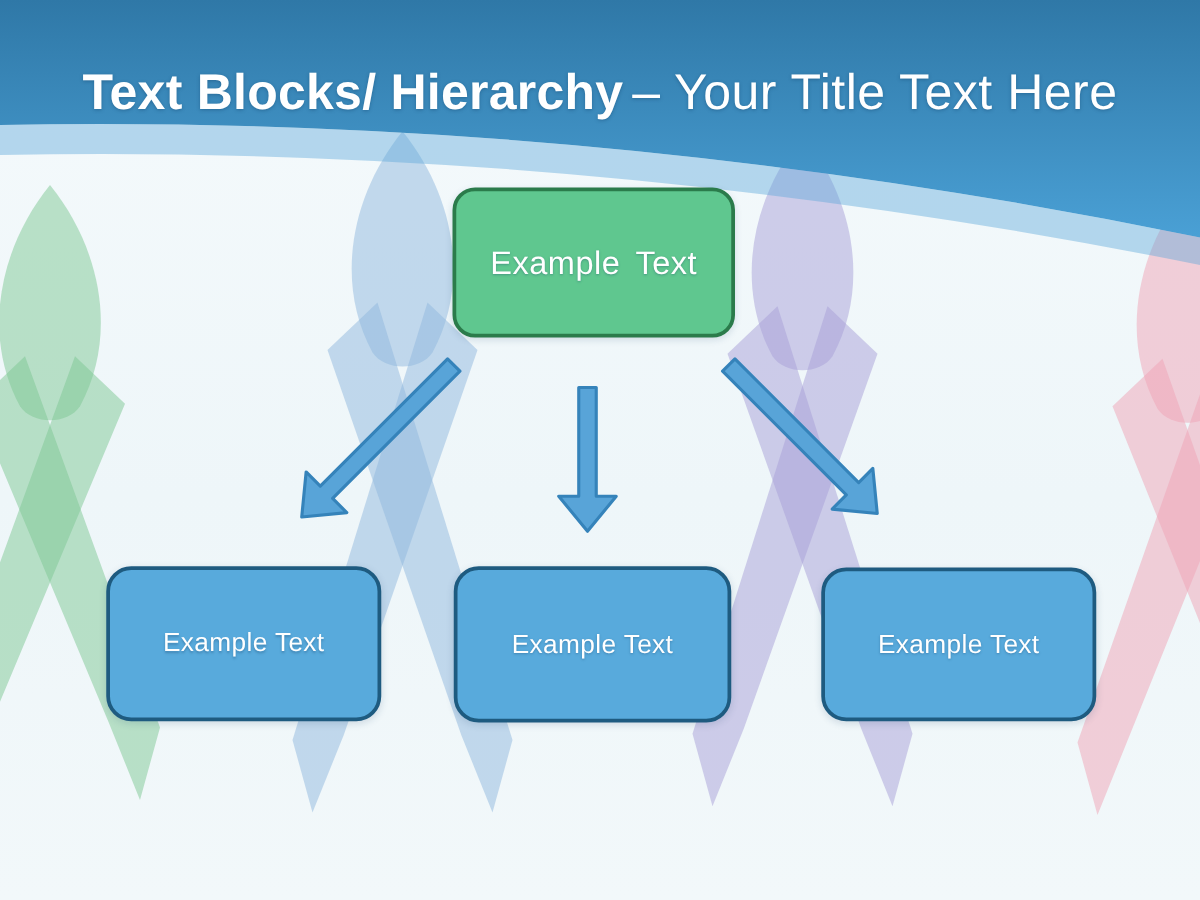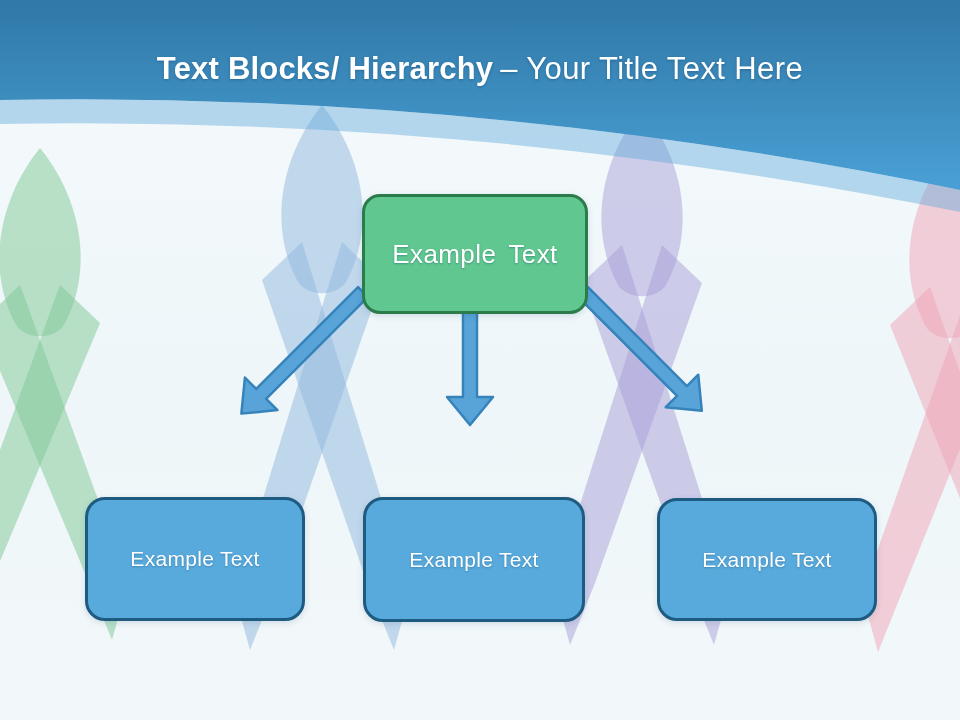--- a/index.html
+++ b/index.html
@@ -5,31 +5,30 @@
   html,body { margin:0; padding:0; background:#d8dde0; }
   .slide {
     position:relative; width:960px; height:720px; overflow:hidden;
     background:linear-gradient(180deg,#f5fafc 0%,#eef6f9 55%,#f2f8fa 100%);
     font-family:"Liberation Sans", sans-serif;
   }
   svg.bg { position:absolute; left:0; top:0; width:960px; height:720px; }
 
   .title {
     position:absolute; left:0; right:0; top:52px; text-align:center;
-    font-size:31px; line-height:1.1; white-space:nowrap;
+    font-size:40px; line-height:1.1; white-space:nowrap;
     text-shadow:0 1px 3px rgba(15,60,100,0.40);
   }
   .title .bold { font-weight:700; letter-spacing:0.2px; }
   .title .reg  { font-weight:400; margin-left:7px; letter-spacing:0.4px; }
 
   .node {
     position:absolute; display:flex; align-items:center; justify-content:center;
     border:3px solid #000; box-sizing:border-box;
     box-shadow:0 2px 6px rgba(30,70,110,0.15);
-    margin-top:44px;
   }
   .node span { text-shadow:0 1px 2px rgba(20,60,100,0.35); }
   .root  { left:362px; top:150px; width:226px; height:120px; border-radius:18px; font-size:26px; word-spacing:5px; letter-spacing:0.4px; }
   .child { border-radius:20px; font-size:21px; letter-spacing:0.3px; }
   .c1 { left:85px;  top:453px; width:220px; height:124px; }
   .c2 { left:363px; top:453px; width:222px; height:125px; }
   .c3 { left:657px; top:454px; width:220px; height:123px; }
 </style>
 </head>
 <body>

